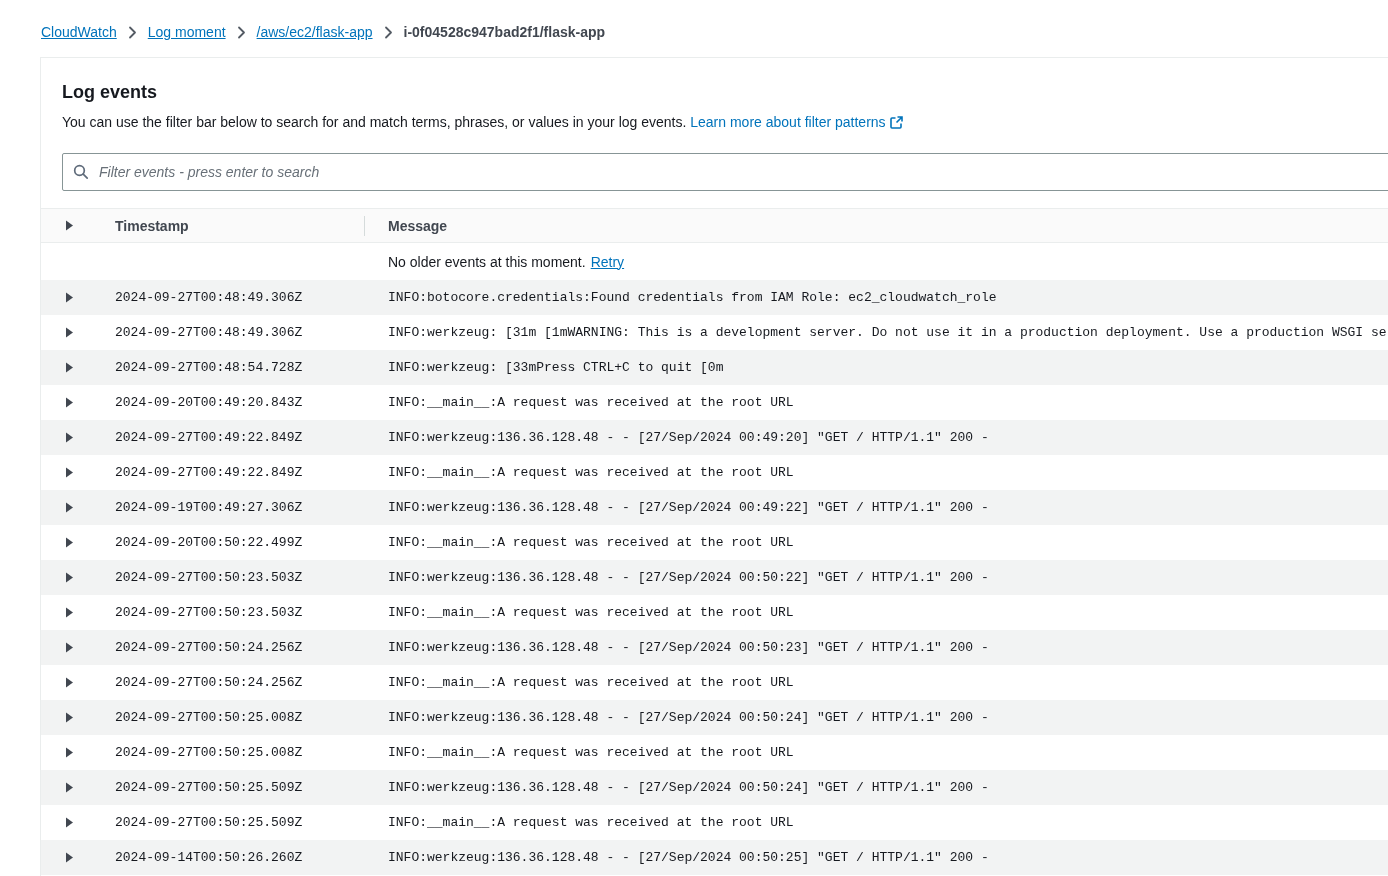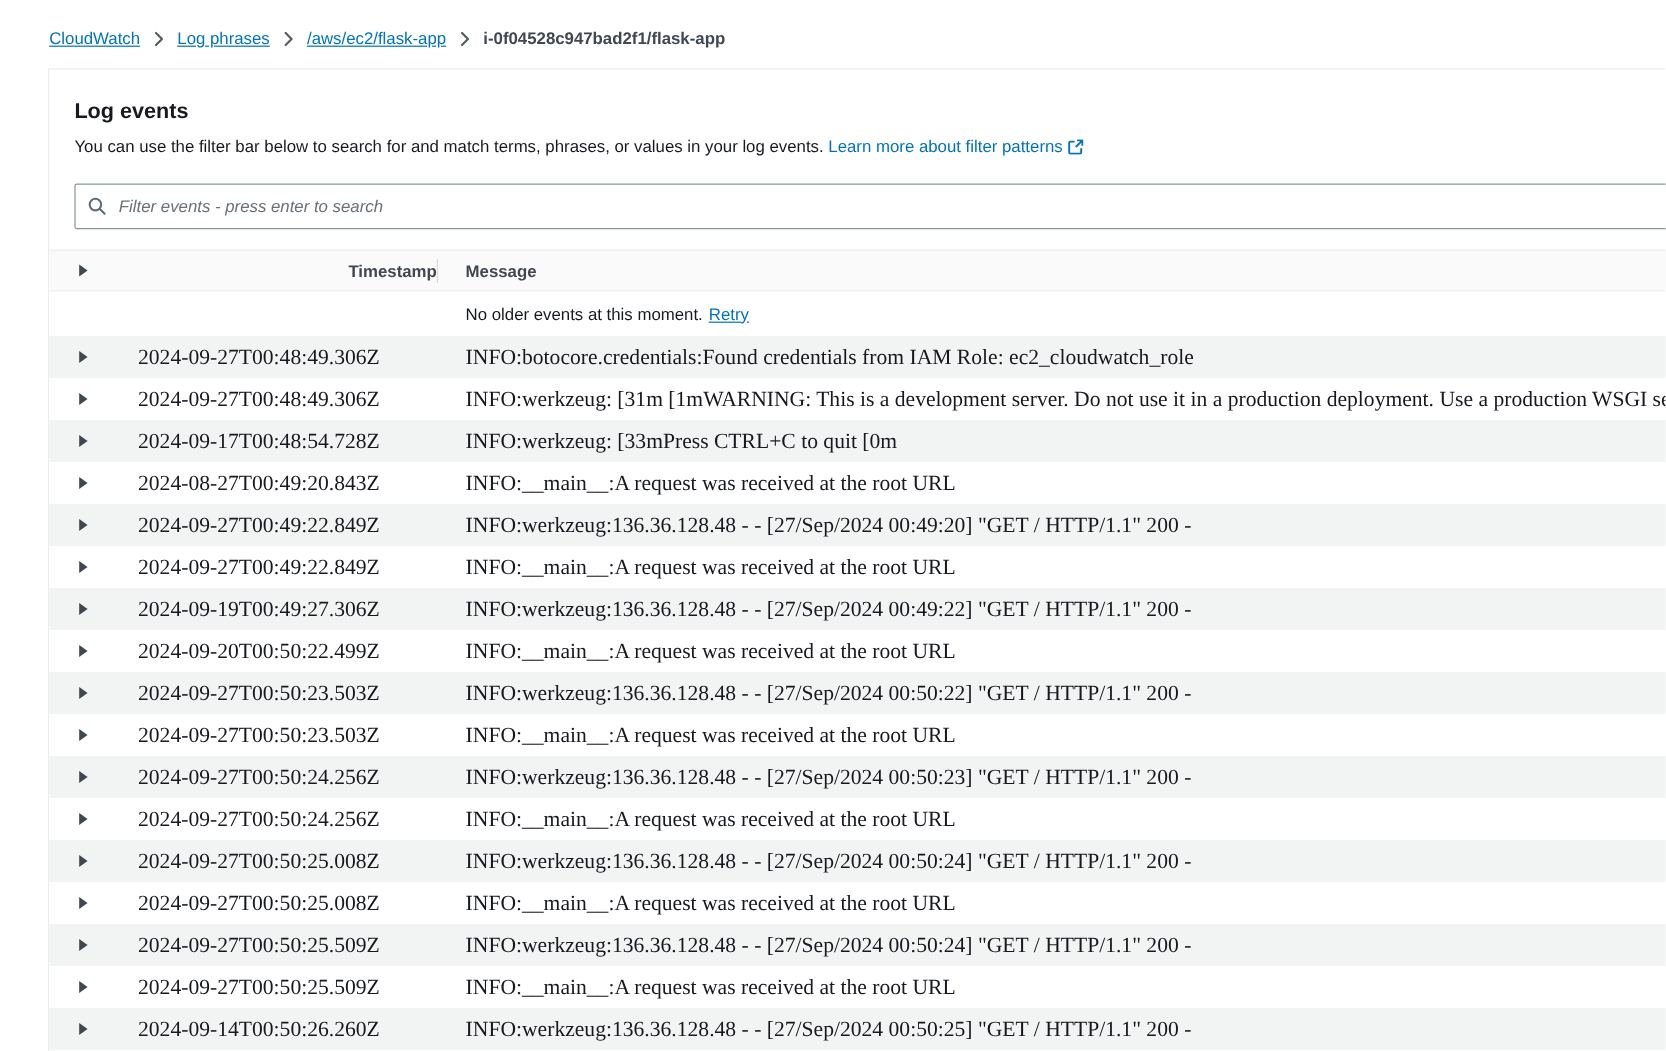--- a/index.html
+++ b/index.html
@@ -45,53 +45,53 @@
   .filter-bar input::placeholder { font-style: italic; color: #687078; opacity: 1; }
 
   
   .log-table { margin-top: 17px; }
   .thead {
     display: flex; align-items: center; height: 35px;
     background: #fafafa; border-top: 1px solid #eaeded; border-bottom: 1px solid #eaeded;
     font-size: 14px; font-weight: 700; color: #414750;
   }
   .col-exp { width: 74px; padding-left: 24px; flex: none; display: flex; align-items: center; }
-  .col-ts { width: 249px; flex: none; text-align: right; }
+  .col-ts { width: 249px; flex: none; }
   .col-msg { flex: 1; min-width: 0; padding-left: 23px; }
   .thead .col-msg { border-left: 1px solid #d5dbdb; height: 20px; line-height: 20px; }
 
   .no-older-row {
     display: flex; align-items: center; height: 37px;
     font-size: 14px; background: #fff;
   }
   .no-older-row .spacer { width: 347px; flex: none; }
   .retry-link { color: #0073bb; text-decoration: underline; margin-left: 5px; cursor: pointer; }
 
   .log-row { display: flex; align-items: center; height: 35px; background: #fff; }
   .log-row.alt { background: #f2f3f3; }
   .cell-ts, .cell-msg {
-    font-family: Liberation Serif, serif; font-size: 18px; color: #16191f;
+    font-family: Liberation Mono, monospace; font-size: 13px; color: #16191f;
     white-space: pre; overflow: hidden;
   }
   .cell-ts { width: 249px; flex: none; }
   .cell-msg { flex: 1; min-width: 0; padding-left: 24px; }
 
   .expander { display: inline-flex; align-items: center; cursor: pointer; background: none; border: none; padding: 0; }
 </style>
 </head>
 <body>
 
 <nav class="breadcrumb">
   <a class="crumb-link">CloudWatch</a>
   <span class="crumb-sep">
     <svg width="9" height="13" viewBox="0 0 9 13">
         <path d="M2 1.5 L7 6.5 L2 11.5" fill="none" stroke="#545b64" stroke-width="1.8" stroke-linecap="round" stroke-linejoin="round"></path>
       </svg>
   </span>
-  <a class="crumb-link">Log phrases</a>
+  <a class="crumb-link">Log moment</a>
   <span class="crumb-sep">
     <svg width="9" height="13" viewBox="0 0 9 13">
         <path d="M2 1.5 L7 6.5 L2 11.5" fill="none" stroke="#545b64" stroke-width="1.8" stroke-linecap="round" stroke-linejoin="round"></path>
       </svg>
   </span>
   <a class="crumb-link">/aws/ec2/flask-app</a>
   <span class="crumb-sep">
     <svg width="9" height="13" viewBox="0 0 9 13">
         <path d="M2 1.5 L7 6.5 L2 11.5" fill="none" stroke="#545b64" stroke-width="1.8" stroke-linecap="round" stroke-linejoin="round"></path>
       </svg>
@@ -166,33 +166,33 @@
   </div>
 
   <div class="log-row alt">
     <div class="col-exp">
       <button class="expander">
         <svg width="9" height="11" viewBox="0 0 9 11">
                 <path d="M1 0.5 L8 5.5 L1 10.5 Z" fill="#414750"></path>
               </svg>
       </button>
     </div>
-    <div class="cell-ts">2024-09-17T00:48:54.728Z</div>
+    <div class="cell-ts">2024-09-27T00:48:54.728Z</div>
     <div class="cell-msg">INFO:werkzeug: [33mPress CTRL+C to quit [0m</div>
   </div>
 
   <div class="log-row">
     <div class="col-exp">
       <button class="expander">
         <svg width="9" height="11" viewBox="0 0 9 11">
                 <path d="M1 0.5 L8 5.5 L1 10.5 Z" fill="#414750"></path>
               </svg>
       </button>
     </div>
-    <div class="cell-ts">2024-08-27T00:49:20.843Z</div>
+    <div class="cell-ts">2024-09-20T00:49:20.843Z</div>
     <div class="cell-msg">INFO:__main__:A request was received at the root URL</div>
   </div>
 
   <div class="log-row alt">
     <div class="col-exp">
       <button class="expander">
         <svg width="9" height="11" viewBox="0 0 9 11">
                 <path d="M1 0.5 L8 5.5 L1 10.5 Z" fill="#414750"></path>
               </svg>
       </button>

